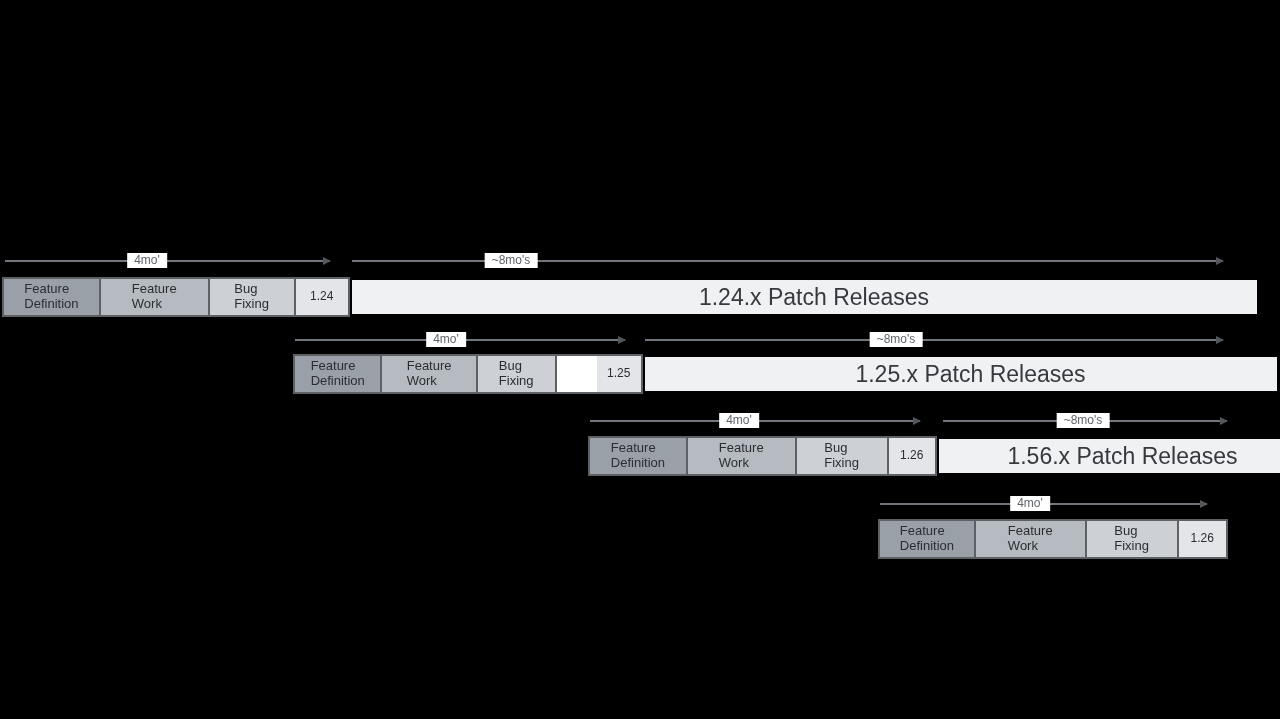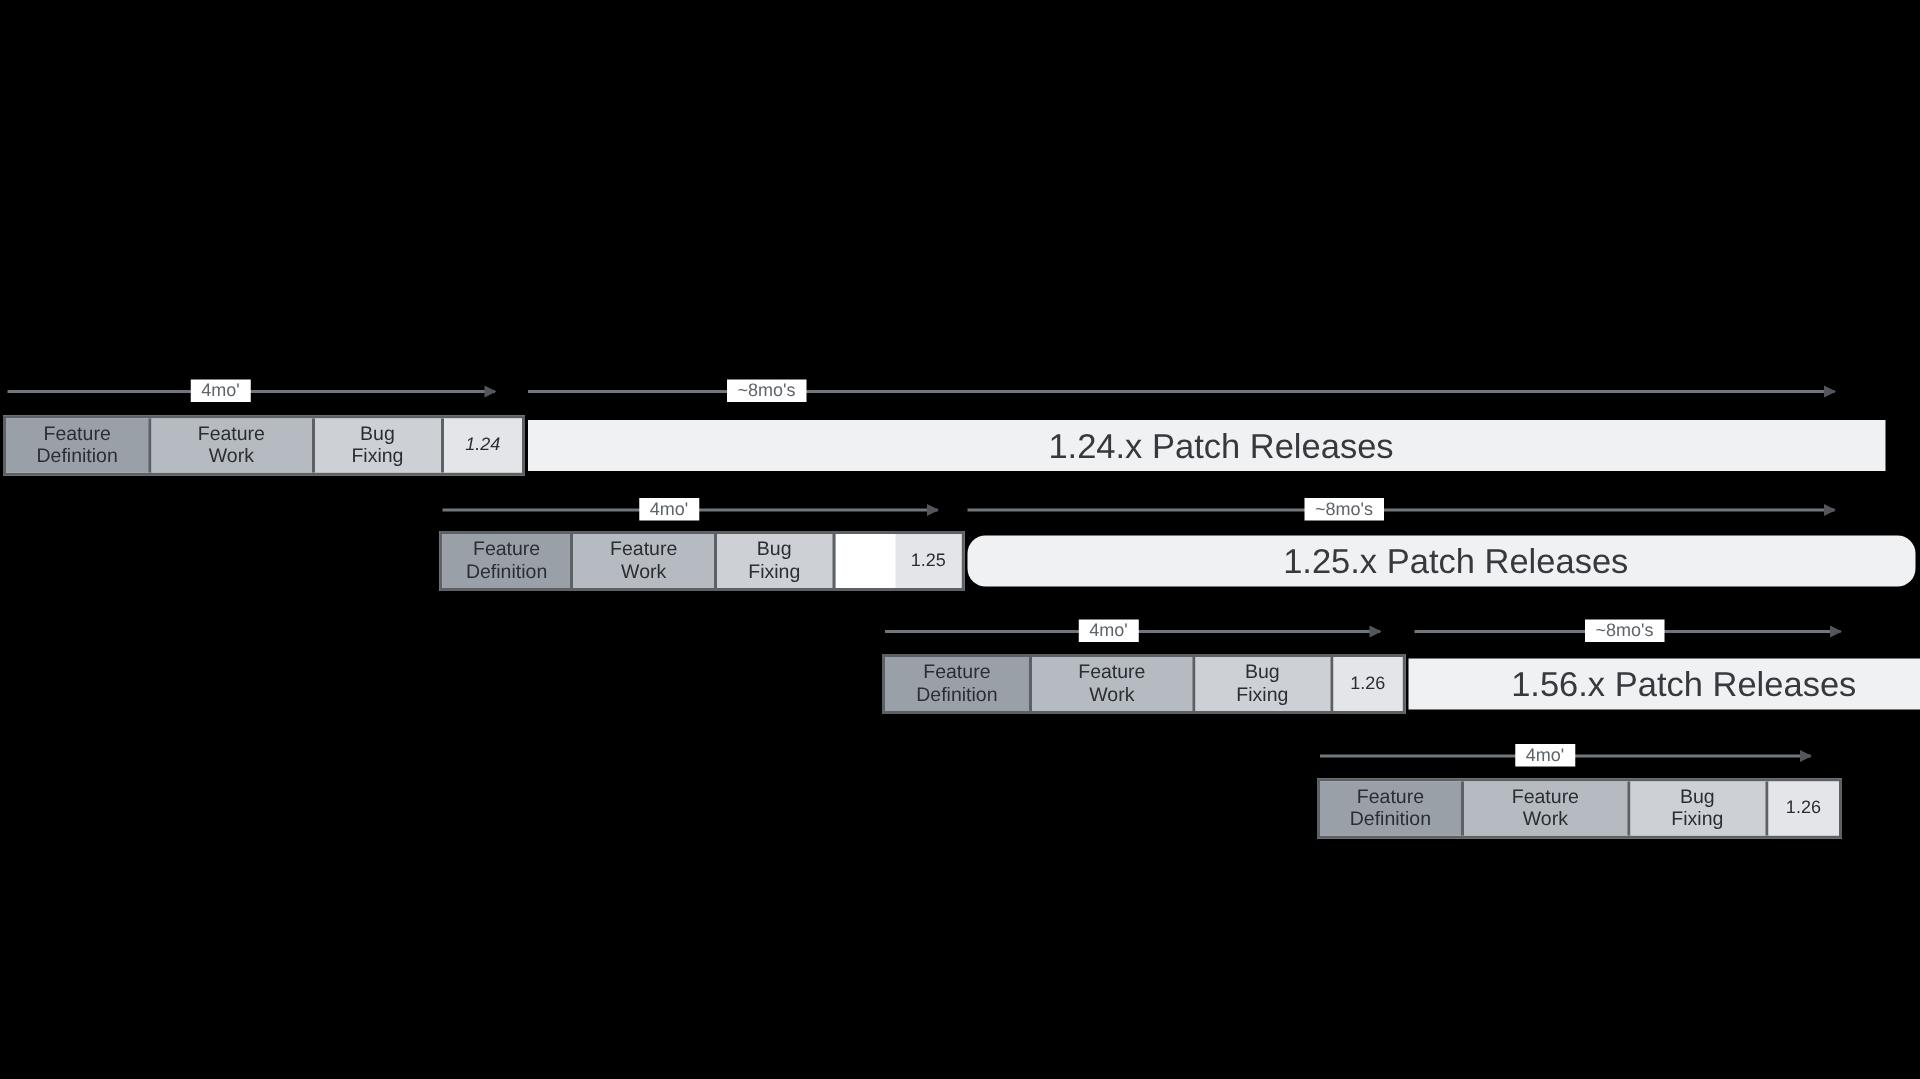--- a/index.html
+++ b/index.html
@@ -52,21 +52,20 @@
     display:flex;
     height:40px;
     border:2px solid var(--box-border);
     box-sizing:border-box;
     background:#ffffff;
   }
   .phase{
     display:flex;
     align-items:center;
     justify-content:center;
-    text-align:center;
     box-sizing:border-box;
     border-right:2px solid var(--box-border);
     font-size:13px;
     line-height:1.15;
     color:var(--box-text);
   }
   .phase:last-child{border-right:none;}
   .phase span{white-space:pre-line;}
   .phase-def{background:var(--phase-definition-bg);}
   .phase-work{background:var(--phase-work-bg);}
@@ -107,21 +106,21 @@
 Definition</span>
         </div>
       <div class="phase phase-work" style="width:110px;">
           <span>Feature
 Work</span>
         </div>
       <div class="phase phase-bug" style="width:87px;">
           <span>Bug
 Fixing</span>
         </div>
-      <div class="phase phase-version" style="width:53px;font-style:italic;">
+      <div class="phase phase-version" style="width:53px;">
           <span>1.24</span>
         </div>
     </div>
     <div class="patch-bar" style="left:352px;top:280px;width:886px;">
       <span>1.24.x Patch Releases</span>
     </div>
   </div>
 
   <div>
     <div class="arrow" style="left:295px;top:339px;width:330px;">
@@ -142,21 +141,21 @@
 Work</span>
         </div>
       <div class="phase phase-bug" style="width:90px;">
           <span>Bug
 Fixing</span>
         </div>
       <div class="phase phase-version" style="width:51px;margin-left:40px;">
           <span>1.25</span>
         </div>
     </div>
-    <div class="patch-bar" style="left:645px;top:357px;width:613px;border-radius:12px;">
+    <div class="patch-bar" style="left:645px;top:357px;width:613px;">
       <span>1.25.x Patch Releases</span>
     </div>
   </div>
 
   <div>
     <div class="arrow" style="left:590px;top:420px;width:330px;">
       <span class="arrow-head"></span>
       <span class="arrow-label" style="left:149px;">4mo'</span>
     </div>
     <div class="arrow" style="left:943px;top:420px;width:284px;">

